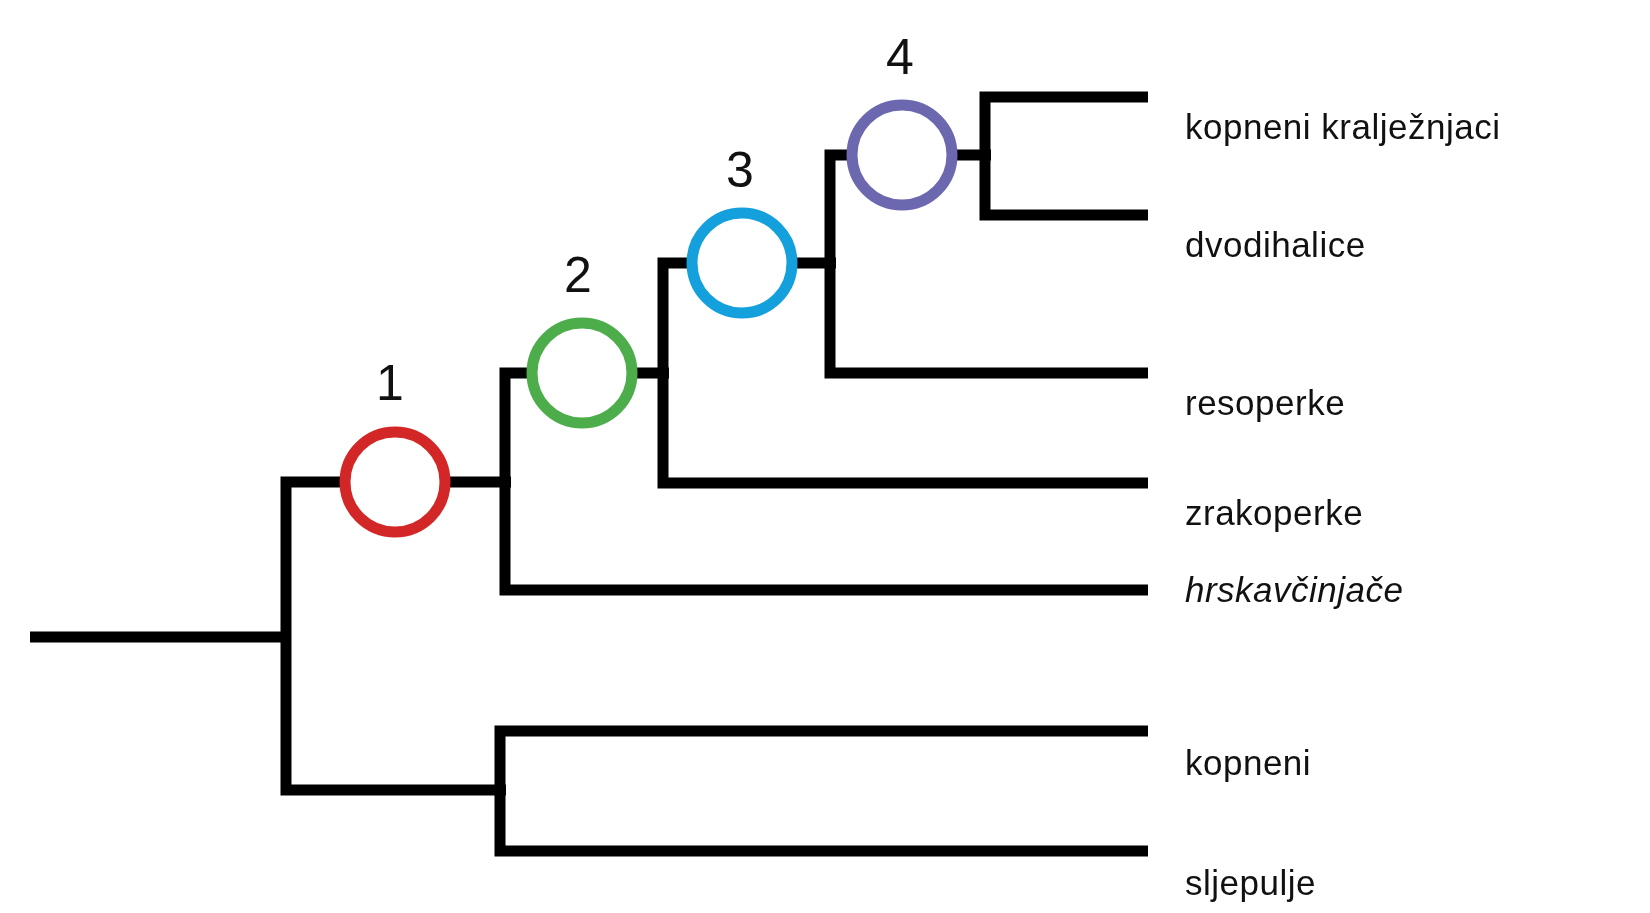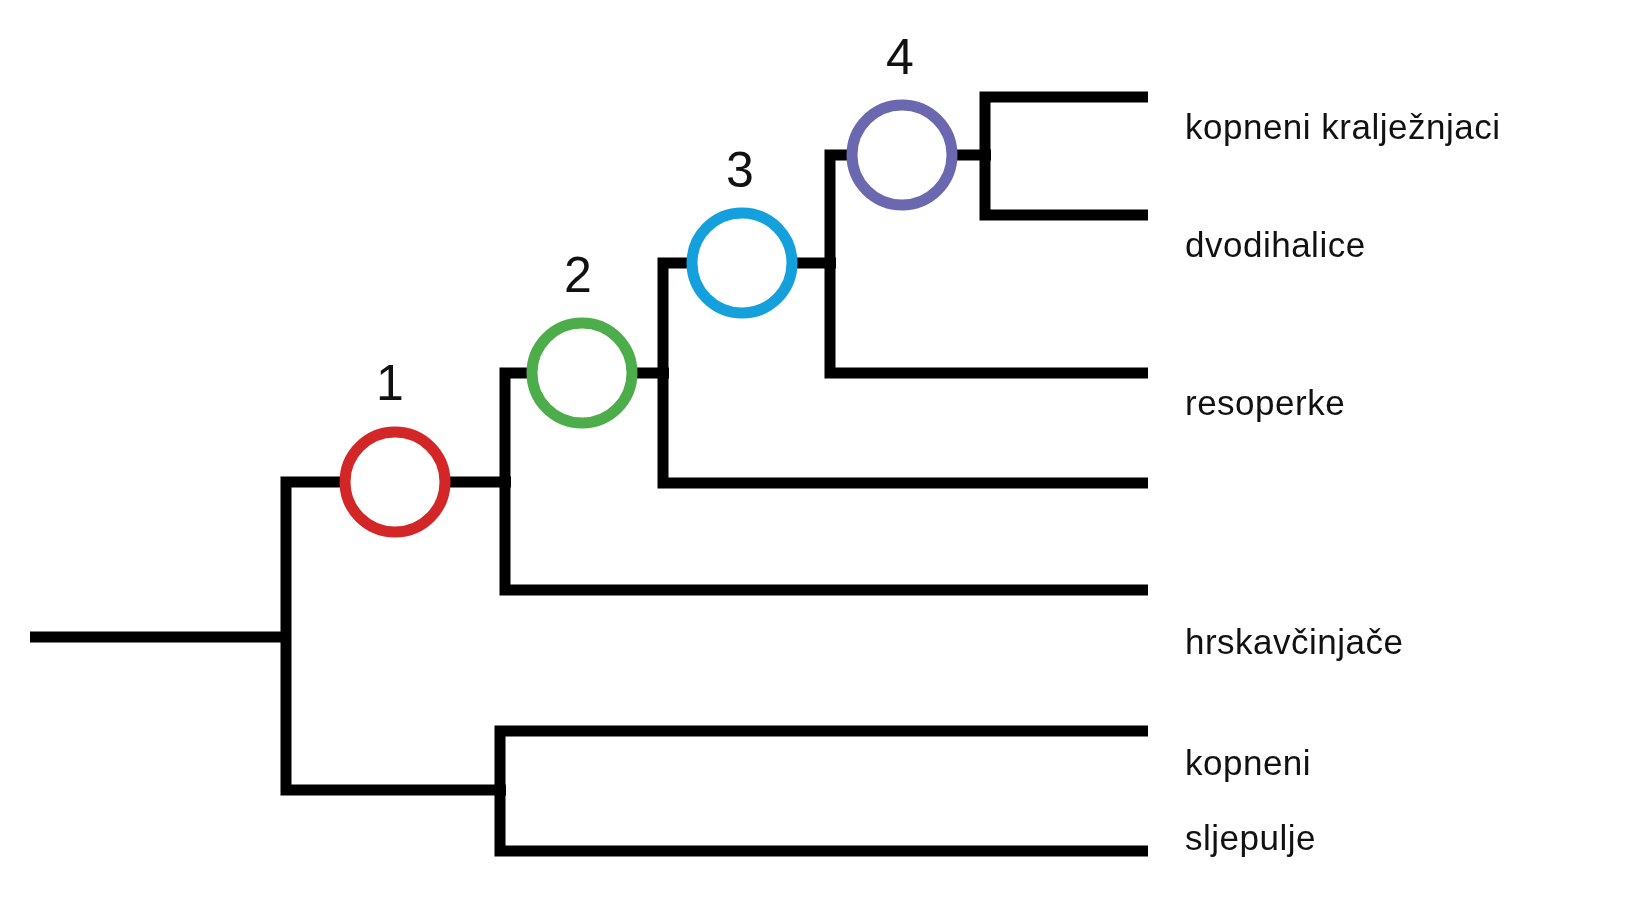--- a/index.html
+++ b/index.html
@@ -74,17 +74,18 @@
   </svg>
 
   <div class="node-number" style="left:390px; top:383px;">1</div>
   <div class="node-number" style="left:578px; top:275px;">2</div>
   <div class="node-number" style="left:740px; top:170px;">3</div>
   <div class="node-number" style="left:900px; top:57px;">4</div>
 
   <div class="tip-label" style="top:97px;">kopneni kralježnjaci</div>
   <div class="tip-label" style="top:215px;text-align:center;">dvodihalice</div>
   <div class="tip-label" style="top:373px;text-align:center;">resoperke</div>
-  <div class="tip-label" style="top:612px;">hrskavčinjače</div>
+  <div class="tip-label" style="top:483px;">zrakoperke</div>
+  <div class="tip-label" style="top:560px;font-style:italic;">hrskavčinjače</div>
   <div class="tip-label" style="top:733px;">kopneni</div>
-  <div class="tip-label" style="top:808px;">sljepulje</div>
+  <div class="tip-label" style="top:853px;">sljepulje</div>
 
 </div>
 
 </body></html>

